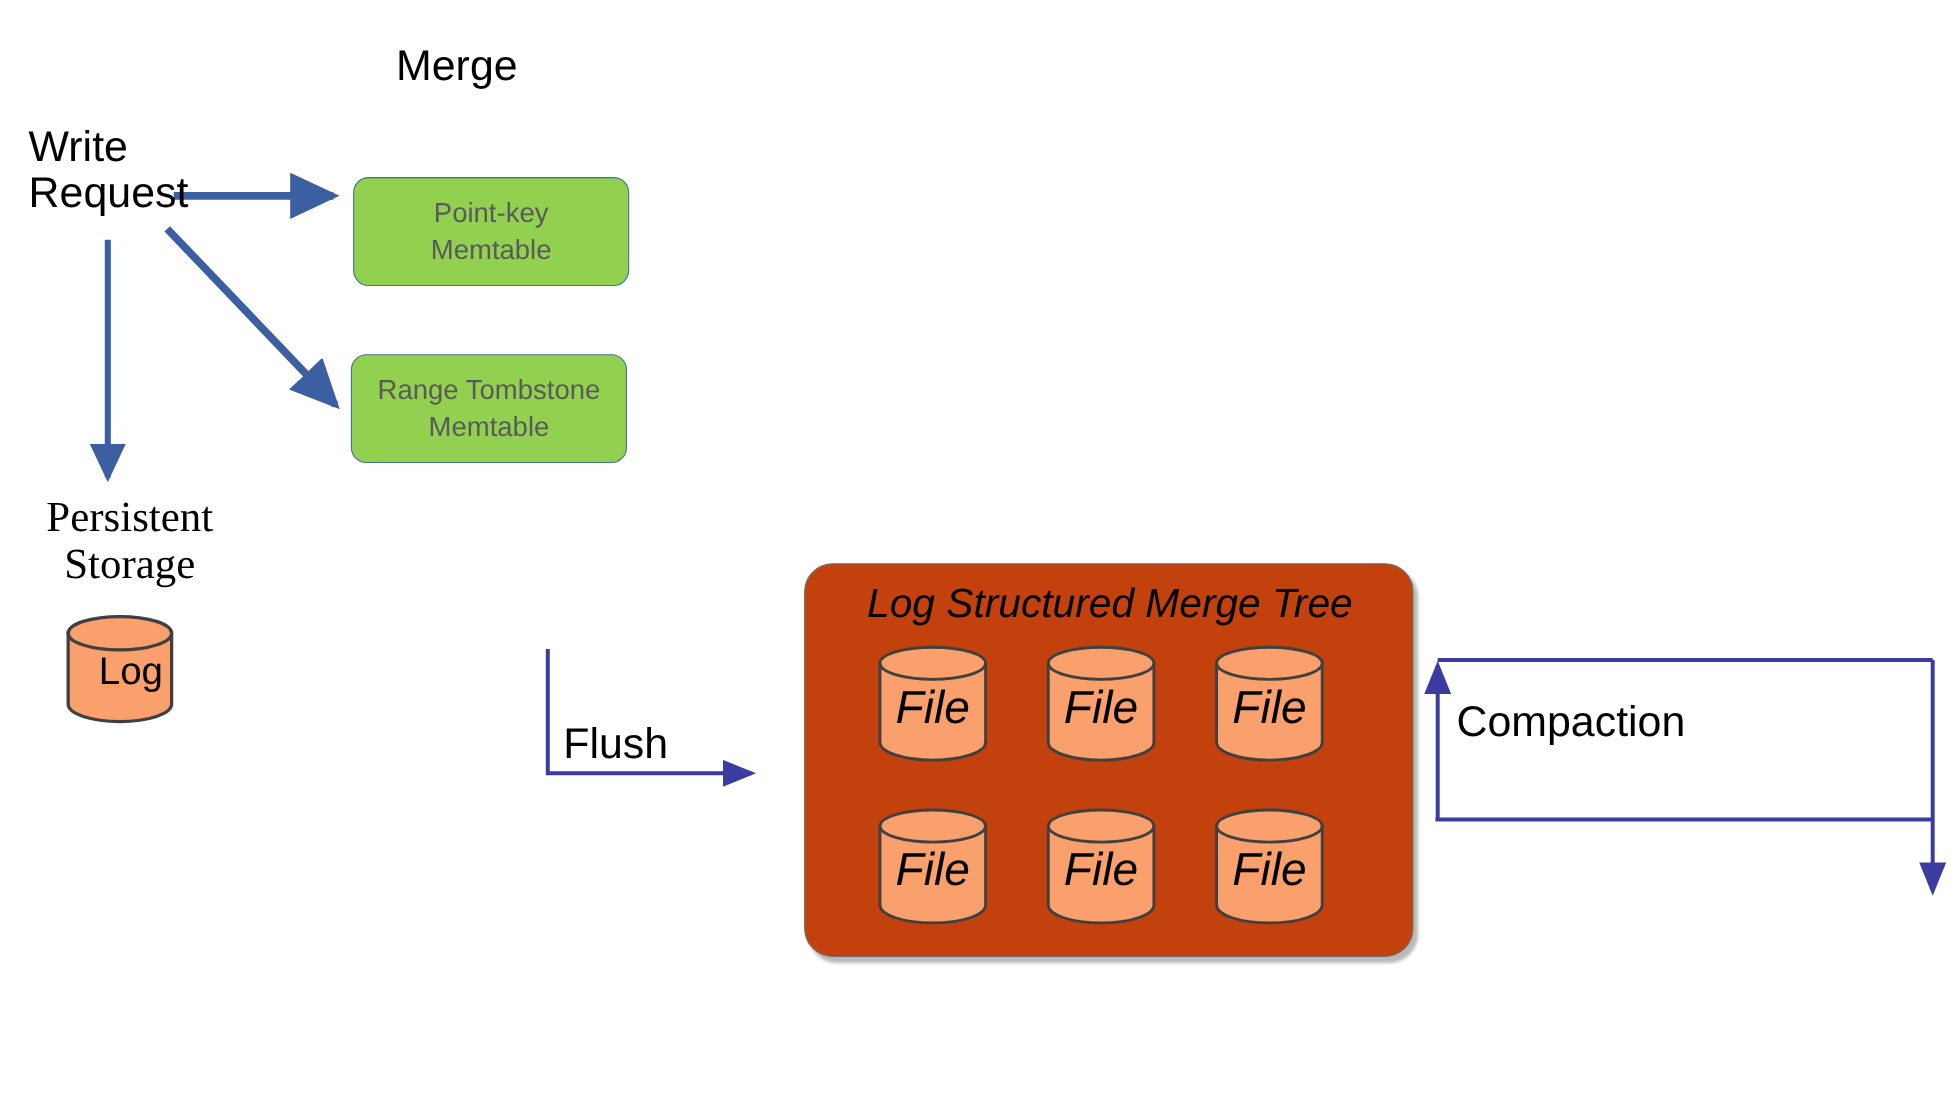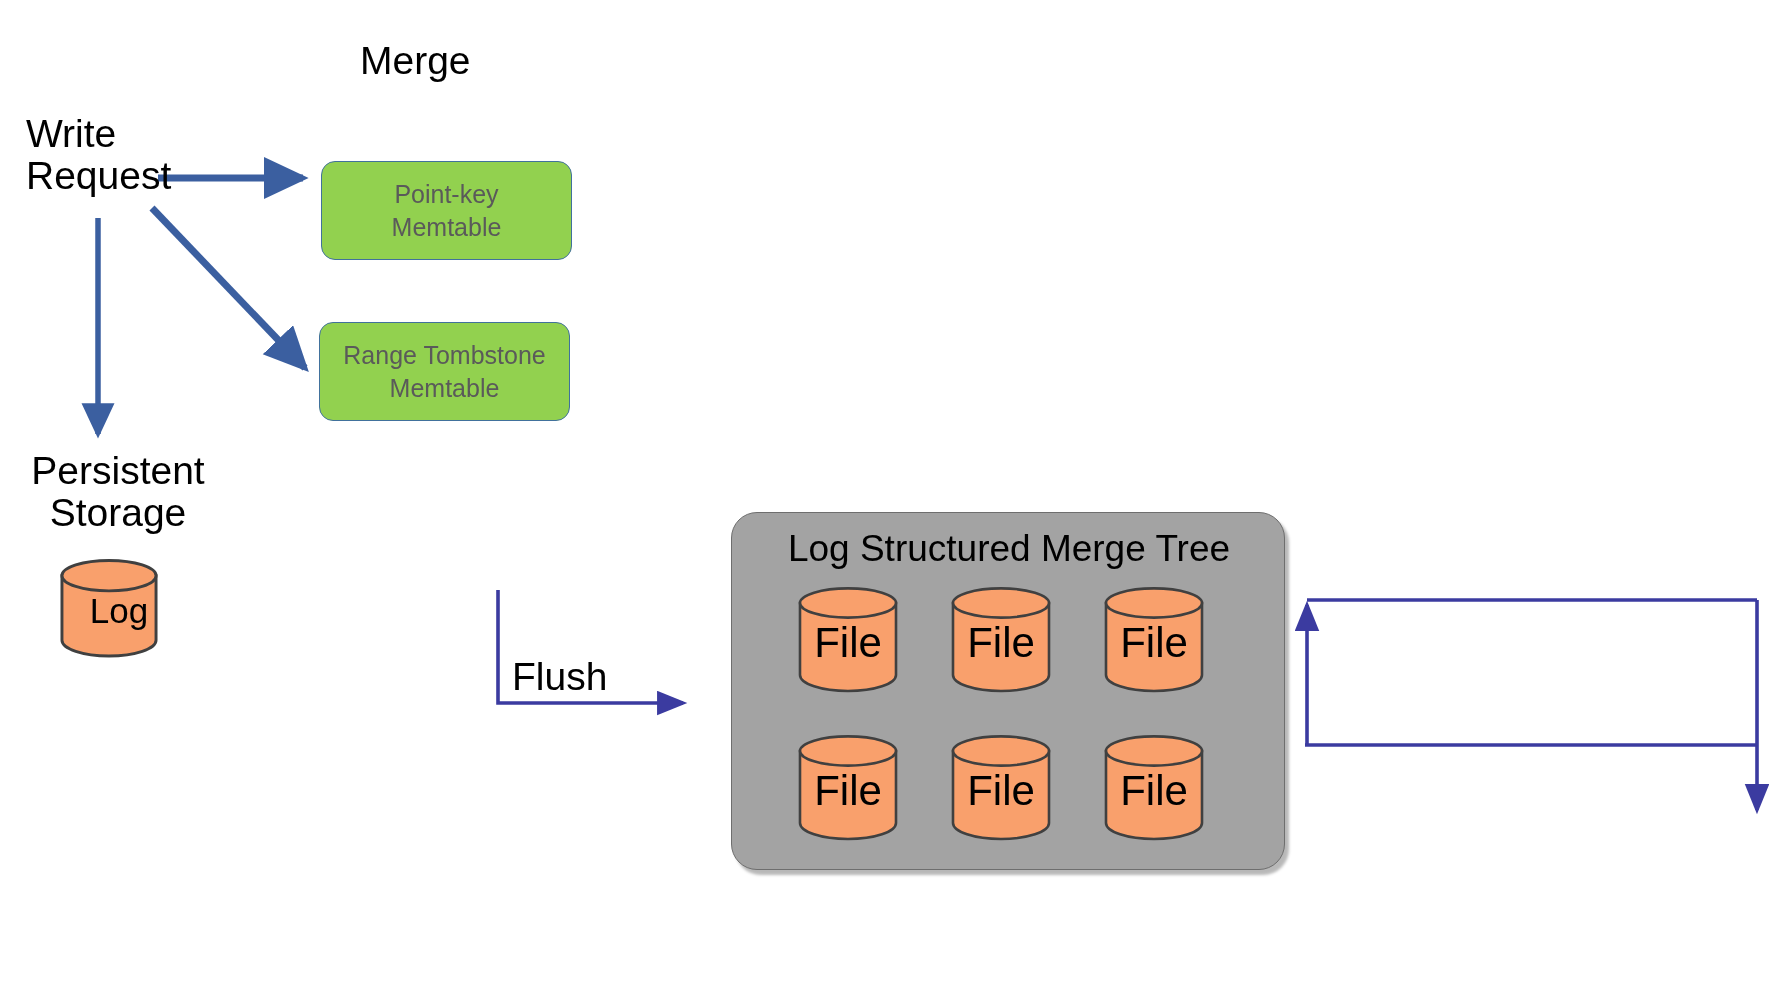--- a/index.html
+++ b/index.html
@@ -4,37 +4,37 @@
 <style>
   html,body{margin:0;padding:0;background:#ffffff;}
   body{width:1773px;height:995px;position:relative;overflow:hidden;
        font-family:"Liberation Sans",sans-serif;}
   .stage{position:absolute;left:0;top:0;width:1773px;height:995px;}
   .lbl{position:absolute;color:#000;white-space:pre;line-height:1.08;}
 
   
   #memory-label{left:360px;top:40px;font-size:39px;}
   #write-request-label{left:26px;top:113px;font-size:39px;text-align:left;}
-  #persistent-storage-label{left:18px;top:450px;font-size:39px;width:200px;text-align:center;}
+  #persistent-storage-label{left:18px;top:450px;font-size:39px;width:200px;text-align:center;font-family:Liberation Serif, serif;}
   #flush-label{left:512px;top:656px;font-size:39px;}
   #compaction-label{left:1324px;top:636px;font-size:39px;}
 
   
   .memtable{position:absolute;background:#92D14F;border:1.4px solid #41719C;
             border-radius:14px;box-sizing:border-box;
             display:flex;align-items:center;justify-content:center;
             text-align:center;color:#5A5A5A;font-size:25px;line-height:1.32;}
   #point-key-memtable{left:321px;top:113px;width:251px;height:99px;margin-top:48px;}
   #range-tombstone-memtable{left:319px;top:322px;width:251px;height:99px;align-items:center;}
 
   
   #lsm-box{position:absolute;left:731px;top:512px;width:554px;height:358px;
-           background:#a3a3a3;border:1.5px solid #6E6E6E;border-radius:26px;
+           background:#c2410c;border:1.5px solid #6E6E6E;border-radius:26px;
            box-sizing:border-box;
-           box-shadow:4px 5px 3px rgba(0,0,0,0.28);}
+           box-shadow:4px 5px 3px rgba(0,0,0,0.28);font-style:italic;}
   #lsm-title{position:absolute;left:0;top:15px;width:554px;text-align:center;
              font-size:37px;color:#000;}
   #lsm-grid{position:absolute;left:0;top:74px;width:554px;height:280px;}
   .file-cell{position:absolute;width:100px;height:104px;}
 
   
   .cyl{position:relative;width:100%;height:100%;}
   .cyl svg{position:absolute;left:0;top:0;overflow:visible;}
   .cyl .cyl-text{position:absolute;left:0;right:0;top:50%;
       transform:translateY(-42%);text-align:center;color:#000;font-size:42px;}
@@ -88,20 +88,21 @@
   </svg>
 
   <div class="lbl" id="memory-label">Merge</div>
 
   <div class="lbl" id="write-request-label">Write<br>Request</div>
 
   <div class="lbl" id="persistent-storage-label">Persistent<br>Storage</div>
 
   <div class="lbl" id="flush-label">Flush</div>
 
+  <div class="lbl" id="compaction-label">Compaction</div>
 
   <div class="memtable" id="point-key-memtable">
     <span>Point-key<br>Memtable</span>
   </div>
 
   <div class="memtable" id="range-tombstone-memtable">
     <span>Range Tombstone<br>Memtable</span>
   </div>
 
   <div id="log-cylinder">

